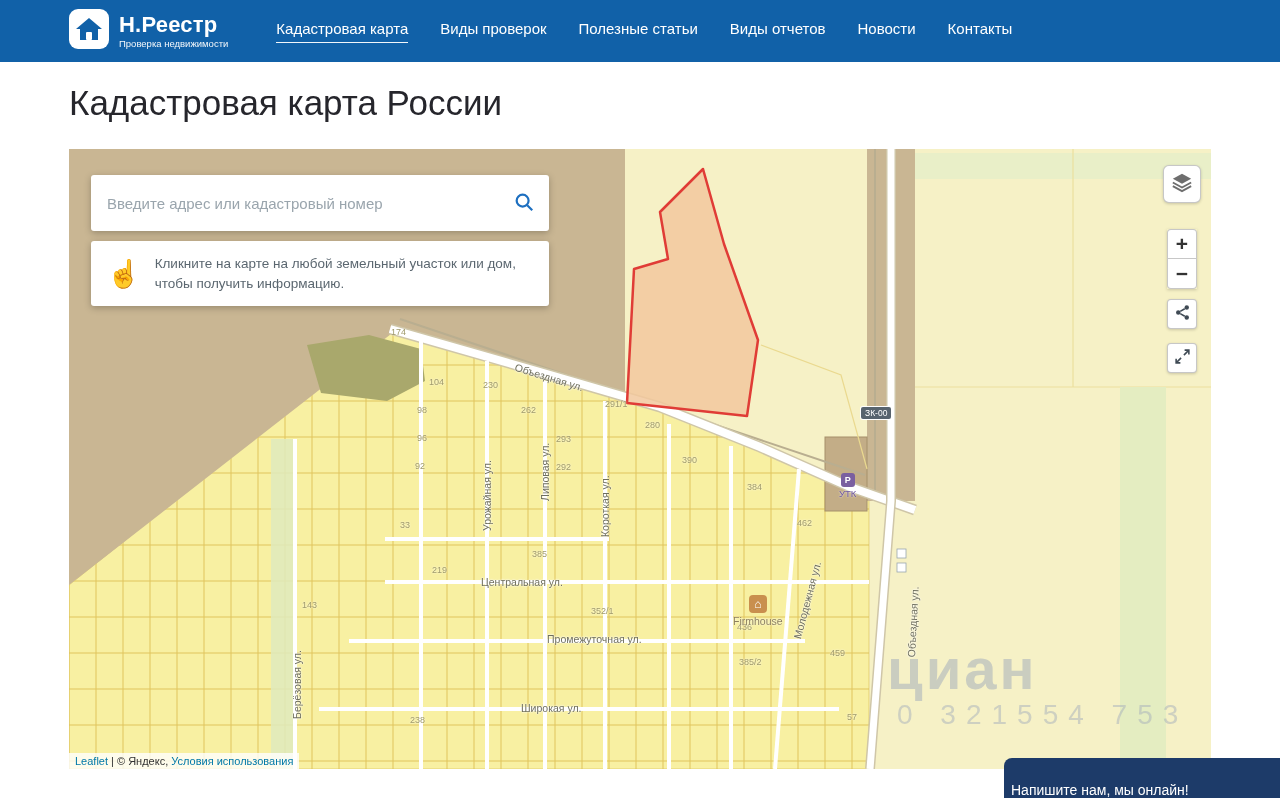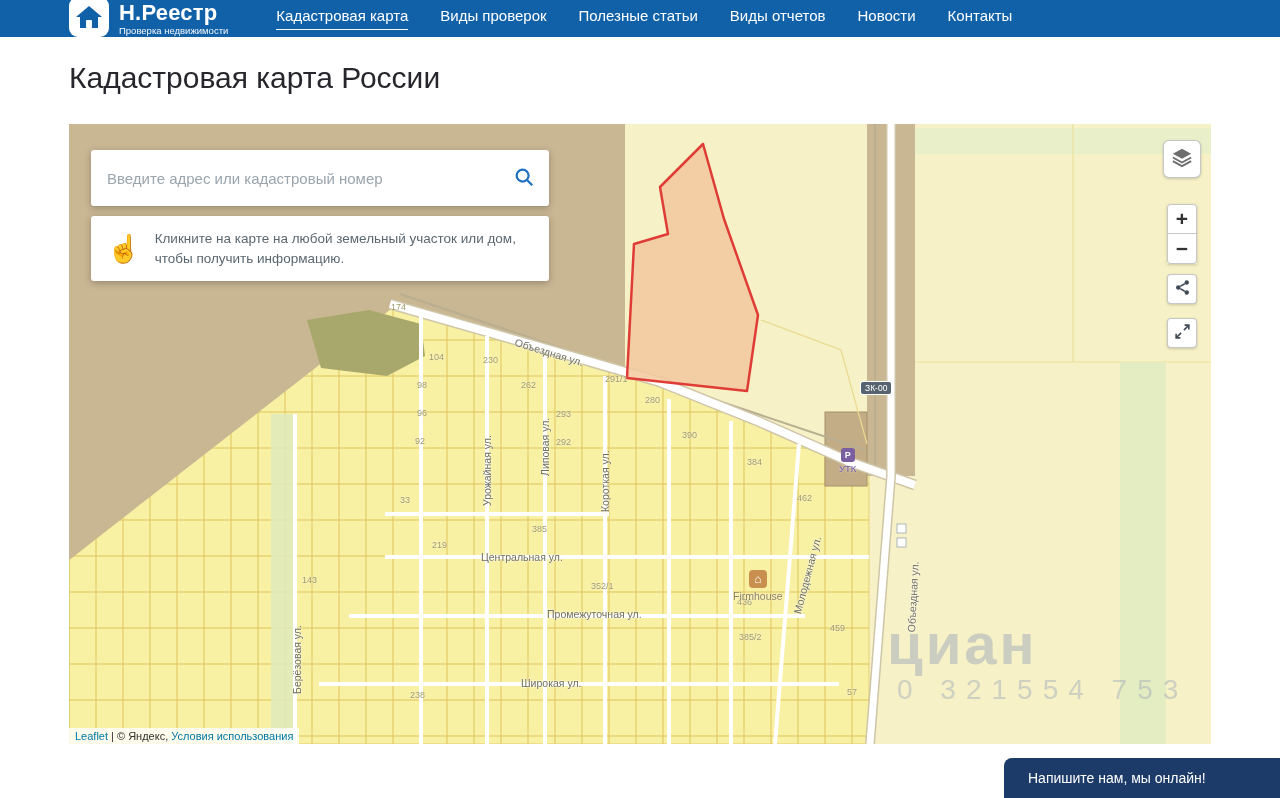--- a/index.html
+++ b/index.html
@@ -1,30 +1,30 @@
 <!DOCTYPE html>
 <html><head>
 <meta charset="utf-8">
 <style>
   * { margin:0; padding:0; box-sizing:border-box; }
   html,body { width:1280px; height:798px; overflow:hidden; background:#fff;
     font-family:"Liberation Sans", sans-serif; }
 
   
-  .header { height:37px; background:#1161a8; display:flex; align-items:center; padding-left:69px; }
+  .header { height:62px; background:#1161a8; display:flex; align-items:center; padding-left:69px; }
   .logo { display:flex; align-items:center; gap:10px; margin-right:48px; cursor:pointer; }
   .logo-text { color:#fff; line-height:1.05; }
   .logo-title { font-size:22px; font-weight:bold; letter-spacing:.2px; }
   .logo-subtitle { font-size:9.5px; margin-top:2px; opacity:.95; }
   .main-nav { display:flex; align-items:center; gap:32px; }
   .nav-link { color:#fff; font-size:15px; text-decoration:none; padding-bottom:6px; white-space:nowrap; }
   .nav-link.active { border-bottom:1px solid rgba(255,255,255,.95); padding-bottom:5px; }
 
   
-  .page-title { margin:18px 16px 23px 69px; font-size:30px; font-weight:500; color:#26262c; line-height:46px; }
+  .page-title { margin:18px 16px 23px 69px; font-size:35px; font-weight:500; color:#26262c; line-height:46px; }
 
   
   .map { position:relative; margin-left:69px; width:1142px; height:620px; background:#f6f1c6; overflow:hidden; }
   .map-svg { position:absolute; left:0; top:0; }
   .labels-layer { position:absolute; left:0; top:0; width:100%; height:100%; pointer-events:none; }
   .street-label { position:absolute; font-size:10.5px; color:#6f6f5d; white-space:nowrap;
     transform-origin:0 0; text-shadow:0 0 2px #fff, 0 0 2px #fff; }
   .parcel-label { position:absolute; font-size:9px; color:#a09a6a; white-space:nowrap;
     text-shadow:0 0 2px rgba(255,255,255,.85); }
 
@@ -69,21 +69,21 @@
   .watermark-code { position:absolute; left:828px; top:550px; font-size:28px;
     color:rgba(165,175,188,.5); letter-spacing:10px; pointer-events:none; }
 
   
   .attribution { position:absolute; left:0; bottom:0; background:rgba(255,255,255,.8); font-size:11px;
     color:#333; padding:2px 6px; white-space:nowrap; }
   .attribution a { color:#0078a8; text-decoration:none; }
 
   
   .chat-widget { position:fixed; right:0; bottom:0; width:276px; height:40px; background:#1d3b69;
-    border-top-left-radius:8px; display:flex; align-items:center; padding-left:24px; cursor:pointer; }
+    border-top-left-radius:8px; display:flex; align-items:flex-end; padding-left:7px; cursor:pointer; }
   .chat-text { color:#fff; font-size:14px; }
 </style>
 </head>
 <body>
 
 <div class="header">
   <div class="logo">
     <span>
       <svg width="40" height="40" viewBox="0 0 40 40">
         <rect width="40" height="40" rx="9" fill="#ffffff"></rect>

